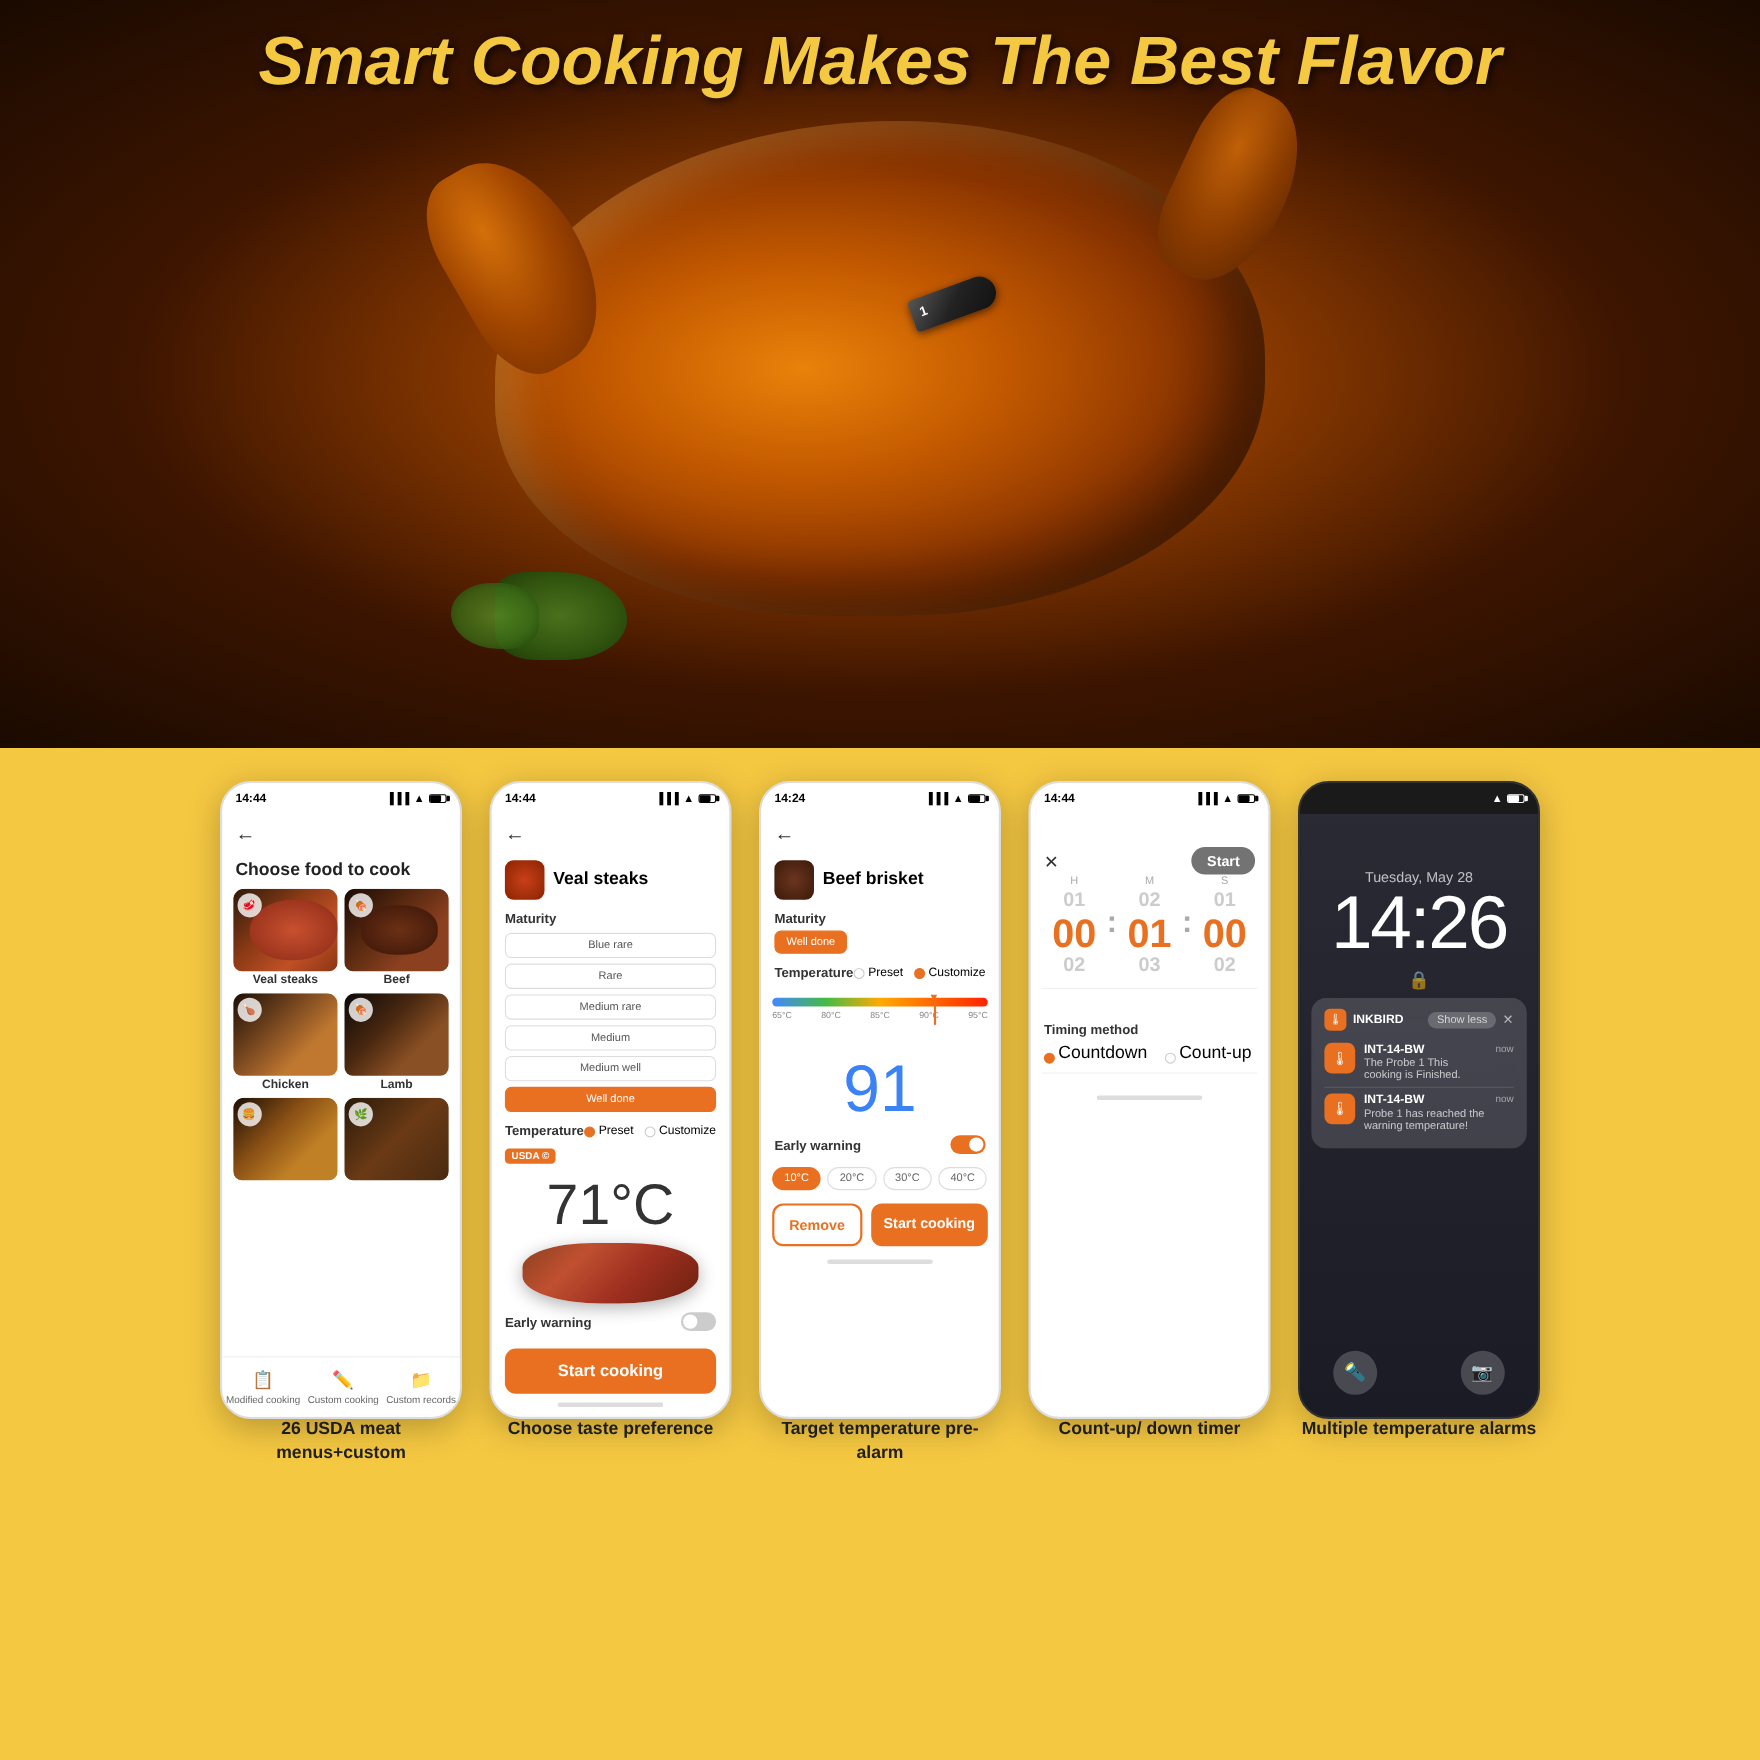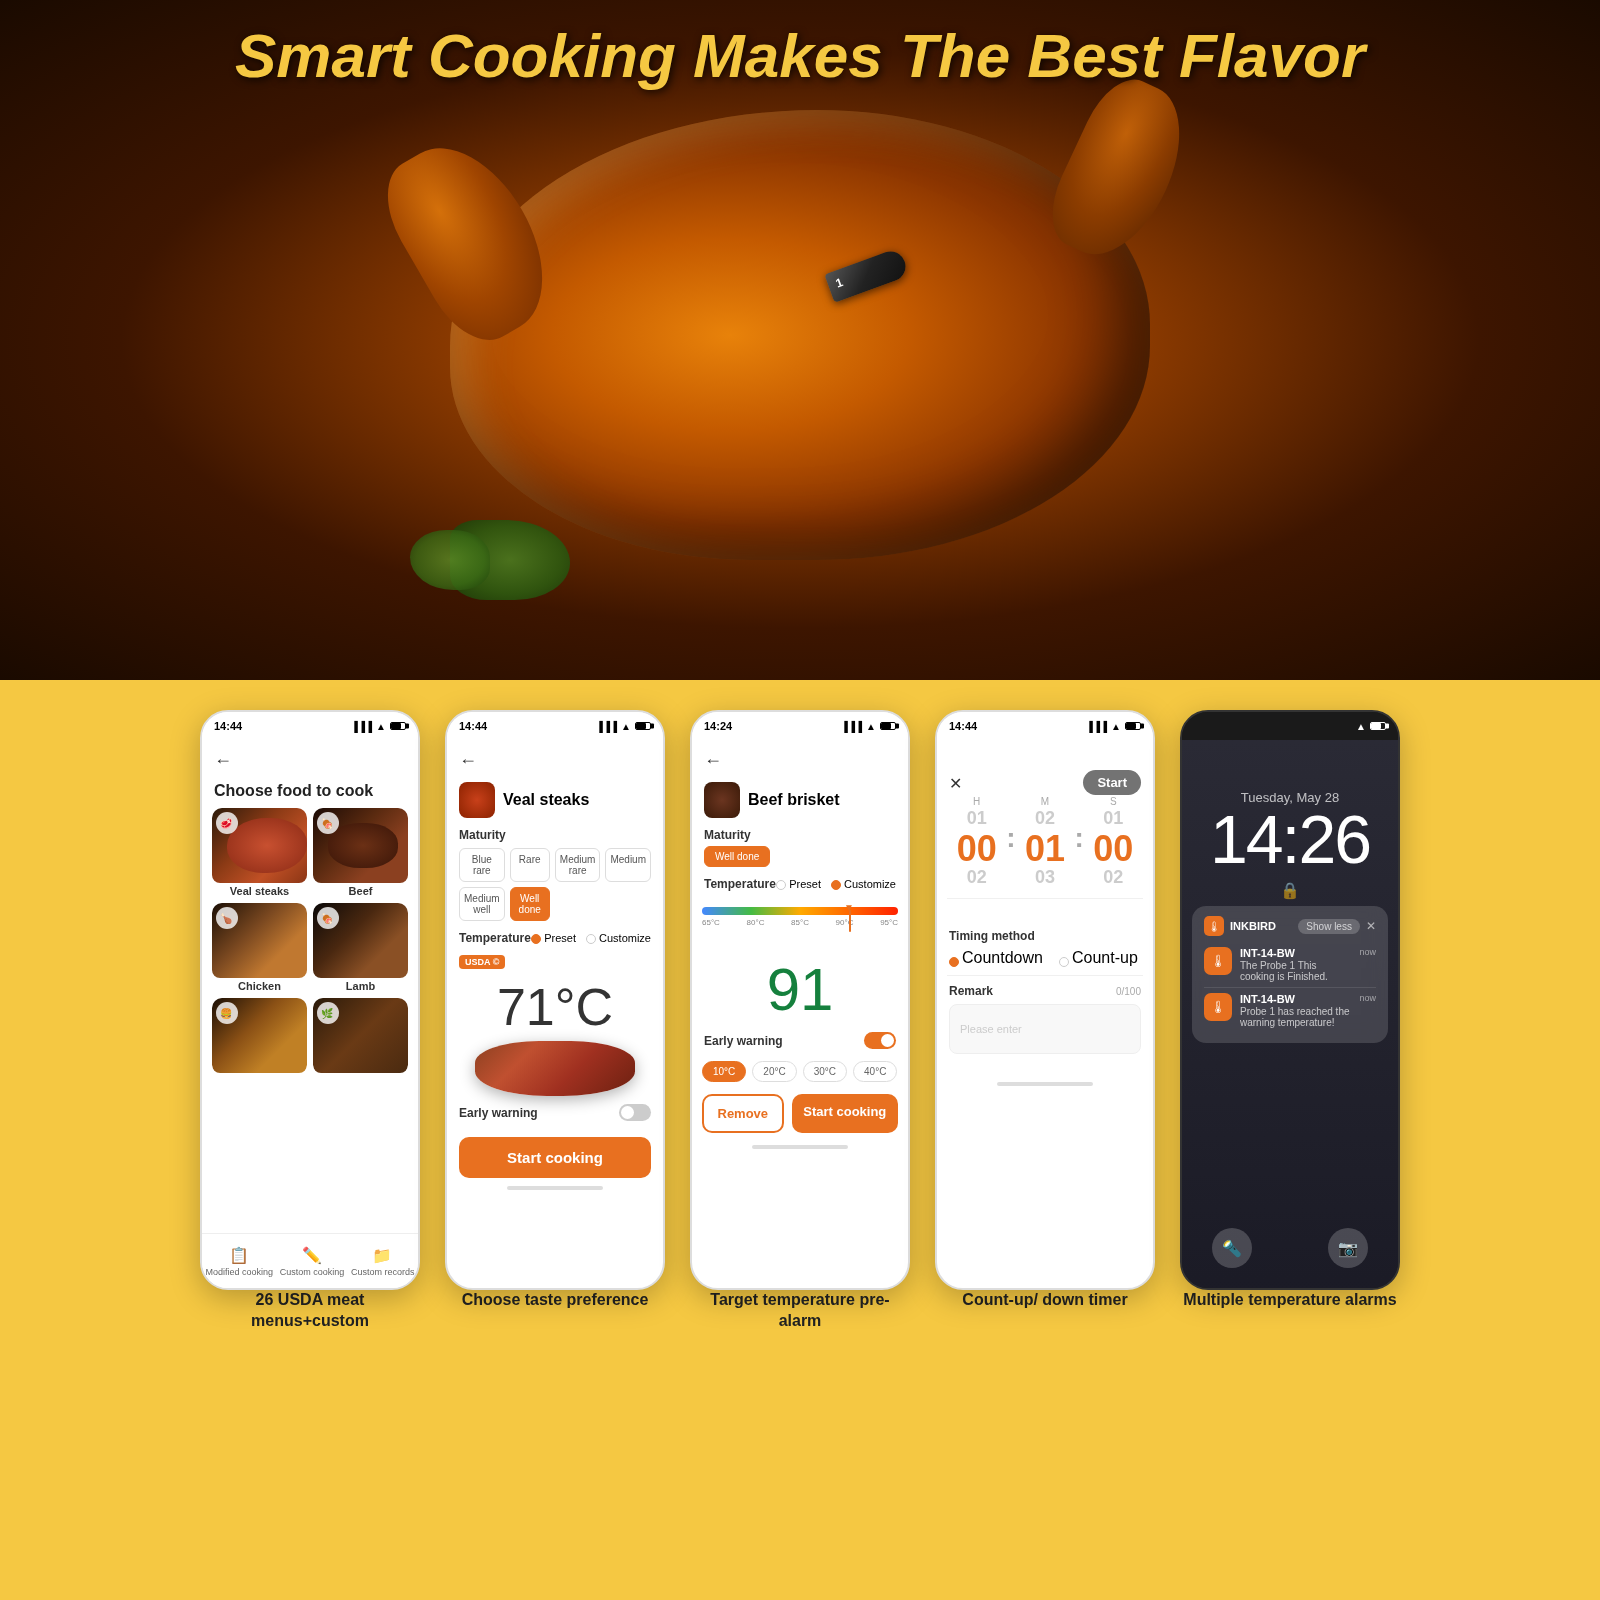--- a/index.html
+++ b/index.html
@@ -289,21 +289,21 @@
       font-weight: 700;
     }
     .section-label {
       font-size: 12px;
       font-weight: 600;
       color: #333;
       padding: 4px 12px 2px;
     }
     .maturity-grid {
       display: grid;
-      grid-template-columns: 1fr 1fr 1fr 1fr;
+      grid-template-columns: 1fr;
       gap: 5px;
       padding: 4px 12px;
     }
     .maturity-btn {
       border: 1.5px solid #ddd;
       border-radius: 6px;
       padding: 5px 4px;
       text-align: center;
       font-size: 10px;
       color: #555;
@@ -450,21 +450,21 @@
       position: absolute;
       top: -8px;
       left: -5px;
       color: #e87020;
       font-size: 10px;
     }
     .big-temp-orange {
       text-align: center;
       font-size: 60px;
       font-weight: 400;
-      color: #15803d;
+      color: #3b82f6;
       line-height: 1;
       padding: 4px 0;
     }
     .warning-chips {
       display: flex;
       gap: 6px;
       padding: 4px 10px;
       flex-wrap: wrap;
     }
     .warning-chip {
@@ -1077,29 +1077,20 @@
               <div class="radio-circle active"></div>
               <span>Countdown</span>
             </div>
             <div class="radio-item">
               <div class="radio-circle"></div>
               <span>Count-up</span>
             </div>
           </div>
         </div>
         <div class="divider-line"></div>
-        <div class="remark-section">
-          <div style="display:flex;justify-content:space-between;align-items:center">
-            <span class="remark-label">Remark</span>
-            <span class="remark-counter">0/100</span>
-          </div>
-          <div class="remark-input">
-            <span class="remark-placeholder">Please enter</span>
-          </div>
-        </div>
         <div style="height:4px;background:#ddd;border-radius:2px;margin:20px 60px 4px;"></div>
       </div>
       <div class="caption">Count-up/ down timer</div>
     </div>
 
     <div class="phone-wrapper">
       <div class="phone phone-dark">
         <div class="status-bar status-bar-dark">
           <span></span>
           <div class="status-icons" style="color:white">

